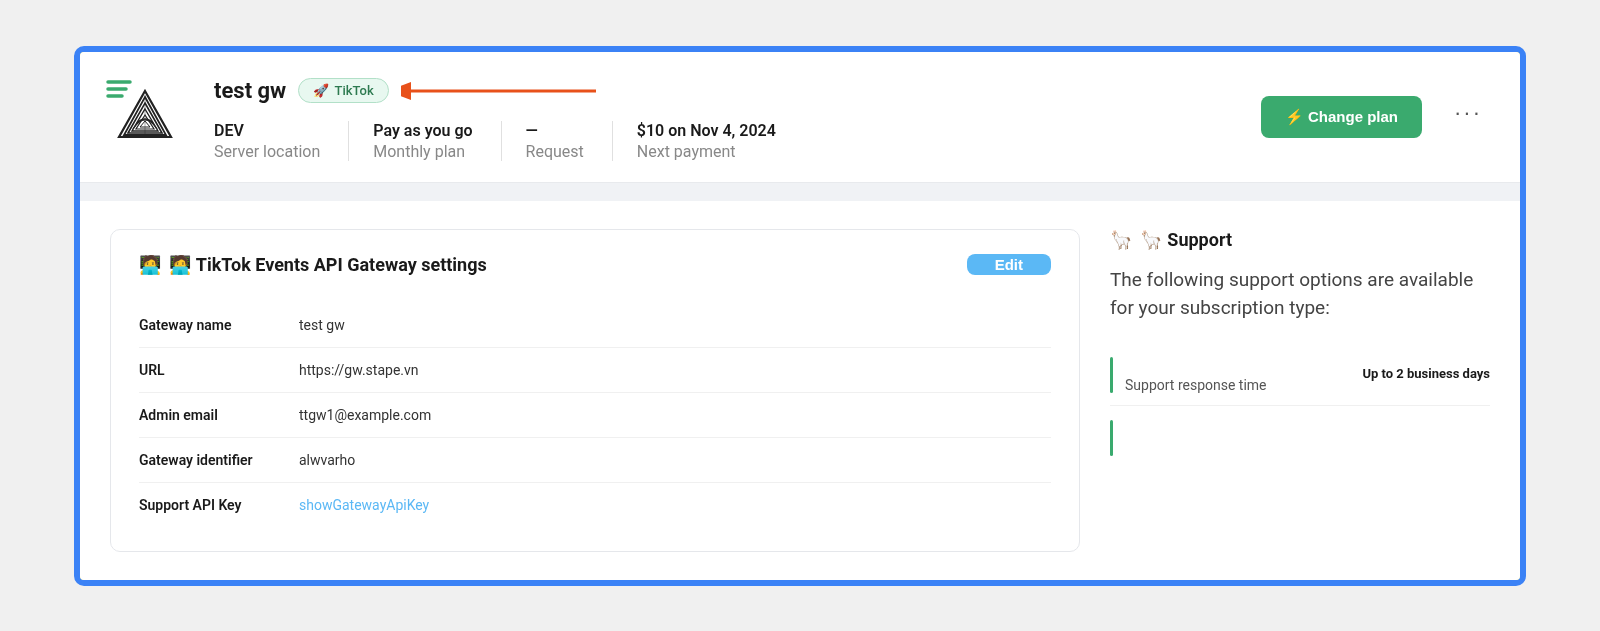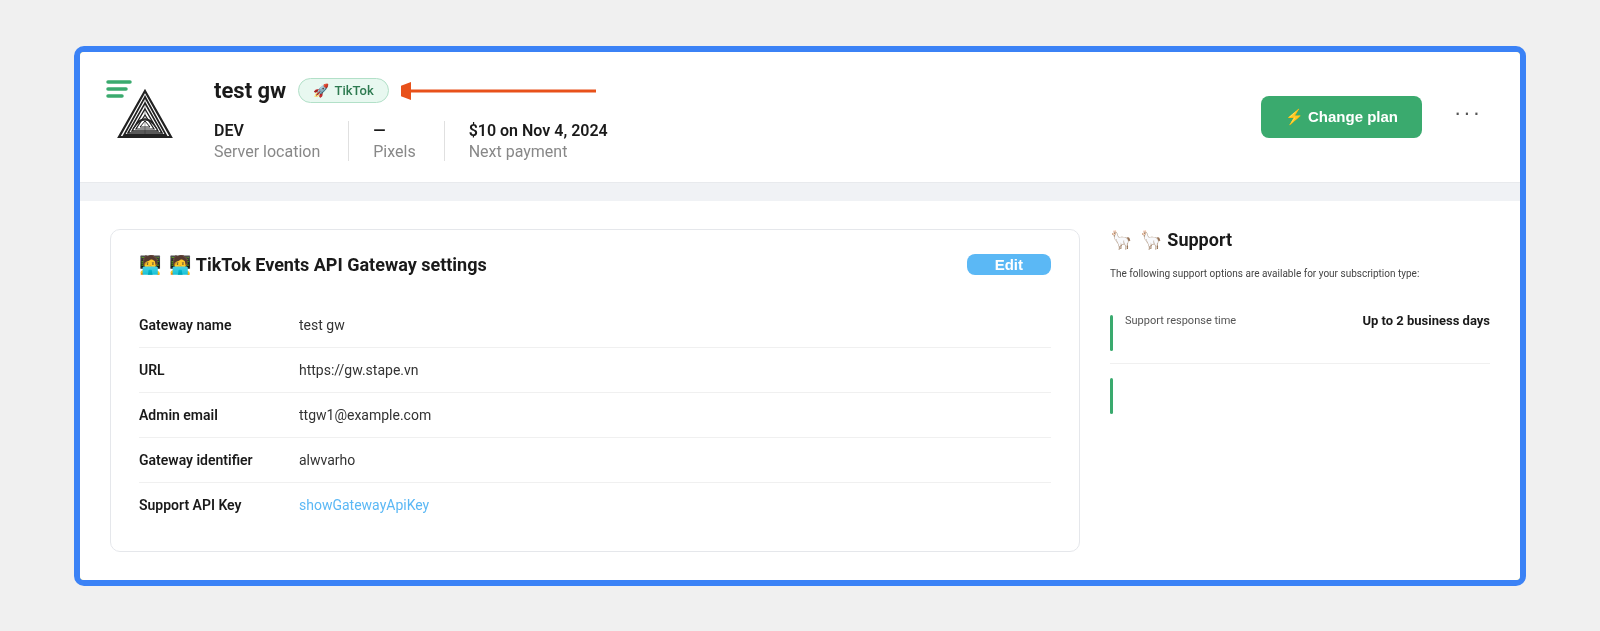--- a/index.html
+++ b/index.html
@@ -204,21 +204,21 @@
     .support-title {
       font-size: 18px;
       font-weight: 700;
       color: #1a1a1a;
       display: flex;
       align-items: center;
       gap: 8px;
       margin-bottom: 16px;
     }
     .support-desc {
-      font-size: 10px;
+      font-size: 19px;
       color: #444;
       line-height: 1.5;
       margin-bottom: 20px;
     }
     .support-item {
       display: flex;
       align-items: flex-start;
       padding: 12px 0;
       border-bottom: 1px solid #f0f0f0;
       gap: 12px;
@@ -234,22 +234,23 @@
       flex-shrink: 0;
       margin-top: 2px;
     }
     .support-item-content {
       flex: 1;
       display: flex;
       justify-content: space-between;
       align-items: center;
     }
     .support-item-label {
-      font-size: 11px;
+      font-size: 14px;
       color: #555;
+      margin-top: 22px;
     }
     .support-item-value {
       font-size: 13px;
       font-weight: 700;
       color: #1a1a1a;
       margin-left: 19px;
     }
     .support-item-link {
       font-size: 13px;
       color: #3aaa6e;
@@ -307,22 +308,26 @@
             <line x1="195" y1="18" x2="10" y2="18" stroke="#e8511a" stroke-width="3" marker-end="url(#arrowhead)"></line>
           </svg>
         </div>
       </div>
       <div class="meta-row">
         <div class="meta-item">
           <div class="meta-value">DEV</div>
           <div class="meta-label">Server location</div>
         </div>
         <div class="meta-item">
+          <div class="meta-value">Pay as you go</div>
+          <div class="meta-label">Monthly plan</div>
+        </div>
+        <div class="meta-item">
           <div class="meta-value">—</div>
-          <div class="meta-label">Pixels</div>
+          <div class="meta-label">Request</div>
         </div>
         <div class="meta-item">
           <div class="meta-value">$10 on Nov 4, 2024</div>
           <div class="meta-label">Next payment</div>
         </div>
       </div>
     </div>
 
     <div class="header-actions">
       <button class="change-plan-btn">⚡ Change plan</button>

